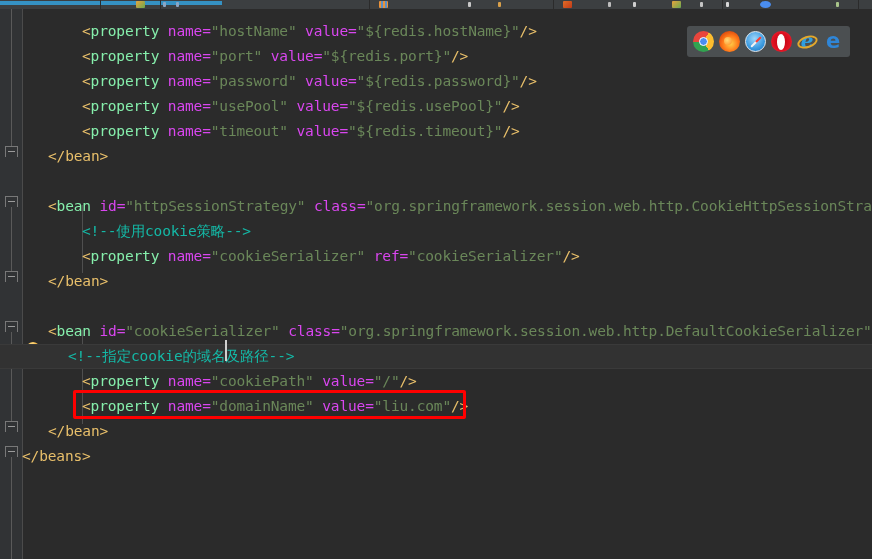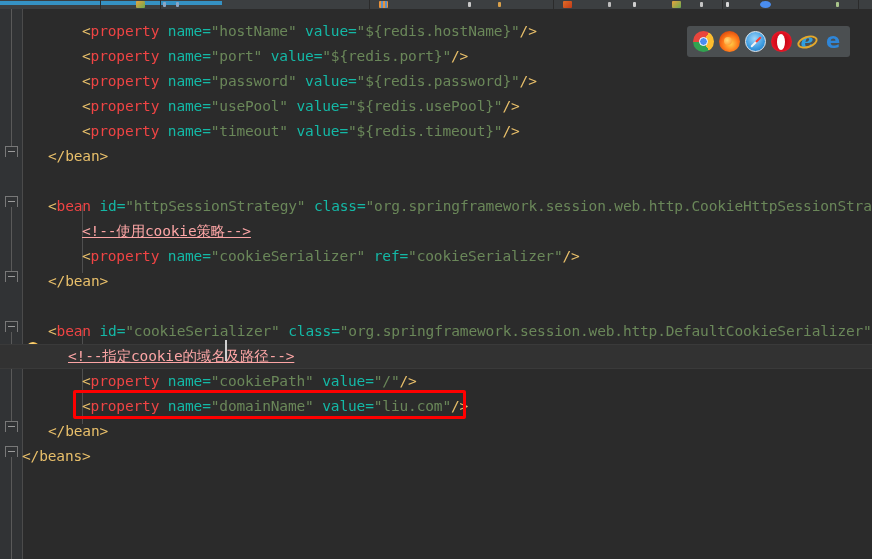--- a/index.html
+++ b/index.html
@@ -179,24 +179,24 @@
     width: 872px;
     height: 25px;
     background: #323232;
     border-top: 1px solid #3a3a3a;
     border-bottom: 1px solid #3a3a3a;
     box-sizing: border-box;
   }
 
   
   .t-bracket { color: #e8bf6a; }
-  .t-tag     { color: #ef4444; }
-  .t-attr    { color: #14b8a6; }
+  .t-tag     { color: #86efac; }
+  .t-attr    { color: #d946ef; }
   .t-val     { color: #6a8759; }
-  .t-comment { color: #fca5a5; text-decoration: underline; }
+  .t-comment { color: #14b8a6; }
 
   
   #caret {
     position: absolute;
     left: 225px;
     top: 331px;
     width: 2px;
     height: 21px;
     background: #cfcfcf;
   }

